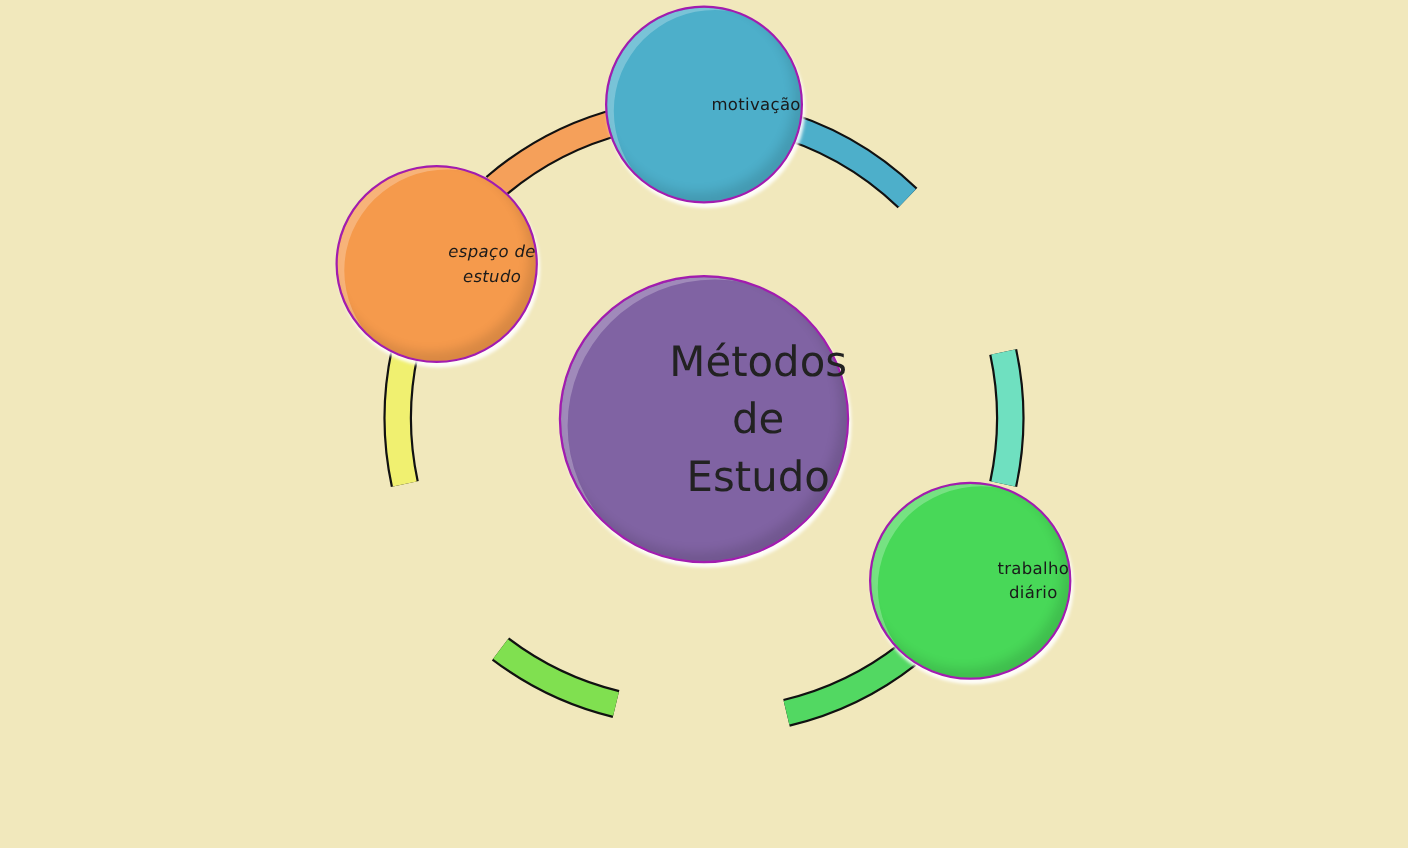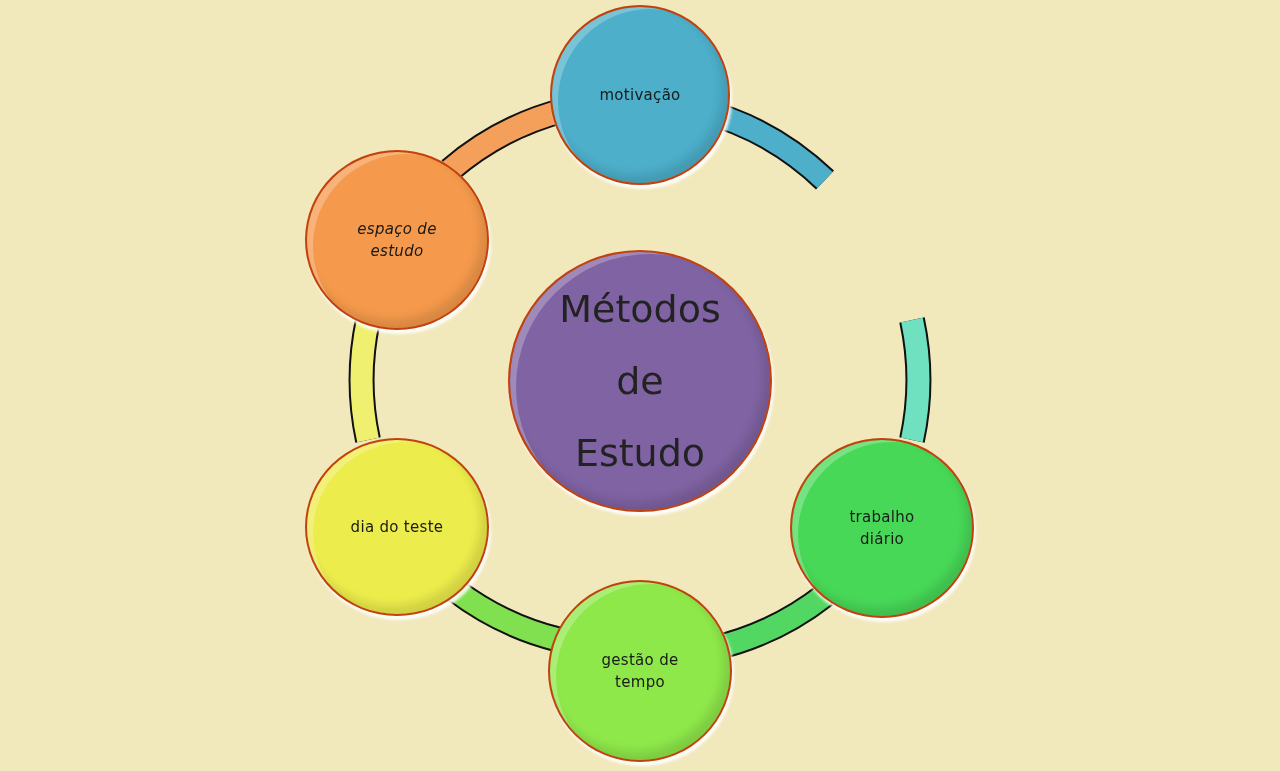--- a/index.html
+++ b/index.html
@@ -1,21 +1,21 @@
 <!DOCTYPE html>
 <html><head>
 <meta charset="utf-8">
 <style>
   html,body{margin:0;padding:0;}
   body{width:1280px;height:771px;background:#f1e8bc;overflow:hidden;position:relative;font-family:"DejaVu Sans","Liberation Sans",sans-serif;}
   #diagram{position:absolute;left:0;top:0;width:1280px;height:771px;}
-  .node{position:absolute;border-radius:50%;border:2px solid #c2410c;box-sizing:border-box;display:flex;align-items:center;justify-content:center;text-align:center;
+  .node{position:absolute;border-radius:50%;border:2px solid #a21caf;box-sizing:border-box;display:flex;align-items:center;justify-content:flex-end;text-align:center;
     box-shadow:2px 4px 3px rgba(255,255,255,0.9), inset 10px 6px 0 -4px rgba(255,255,255,0.25), inset -6px -8px 10px rgba(0,0,0,0.12);}
   .label{position:relative;color:#1a1a1a;font-size:15px;line-height:22px;letter-spacing:0.3px;white-space:pre-line;}
-  .center .label{font-size:38px;line-height:72px;color:#222;letter-spacing:0;}
+  .center .label{font-size:38px;line-height:52px;color:#222;letter-spacing:0;}
 </style>
 </head>
 <body style="background: rgb(241, 232, 188);">
 
 <div id="diagram">
   <svg width="1280" height="771" style="position:absolute;left:0;top:0;">
     <g fill="none" stroke-linecap="butt">
 
       <g>
         <path d="M700,110 A285,285 0 0,1 825,180" stroke="#111" stroke-width="26"></path>
@@ -44,27 +44,20 @@
     </g>
   </svg>
 
   <div class="node" id="n0" style="left: 550px; top: 5px; width: 180px; height: 180px; background: rgb(77, 175, 202);">
     <span class="label">motivação</span>
   </div>
   <div class="node" id="n2" style="left: 790px; top: 438px; width: 184px; height: 180px; background: rgb(72, 216, 88);">
     <span class="label">trabalho
 diário</span>
   </div>
-  <div class="node" id="n3" style="left: 548px; top: 580px; width: 184px; height: 182px; background: rgb(142, 232, 74);">
-    <span class="label">gestão de
-tempo</span>
-  </div>
-  <div class="node" id="n4" style="left: 305px; top: 438px; width: 184px; height: 178px; background: rgb(236, 236, 76);">
-    <span class="label">dia do teste</span>
-  </div>
   <div class="node" id="n5" style="left: 305px; top: 150px; width: 184px; height: 180px; background: rgb(245, 154, 76); font-style: italic;">
     <span class="label">espaço de
 estudo</span>
   </div>
 
   <div class="node center" id="nc" style="left: 508px; top: 250px; width: 264px; height: 262px; background: rgb(128, 99, 163);">
     <span class="label">Métodos
 de
 Estudo</span>
   </div>

